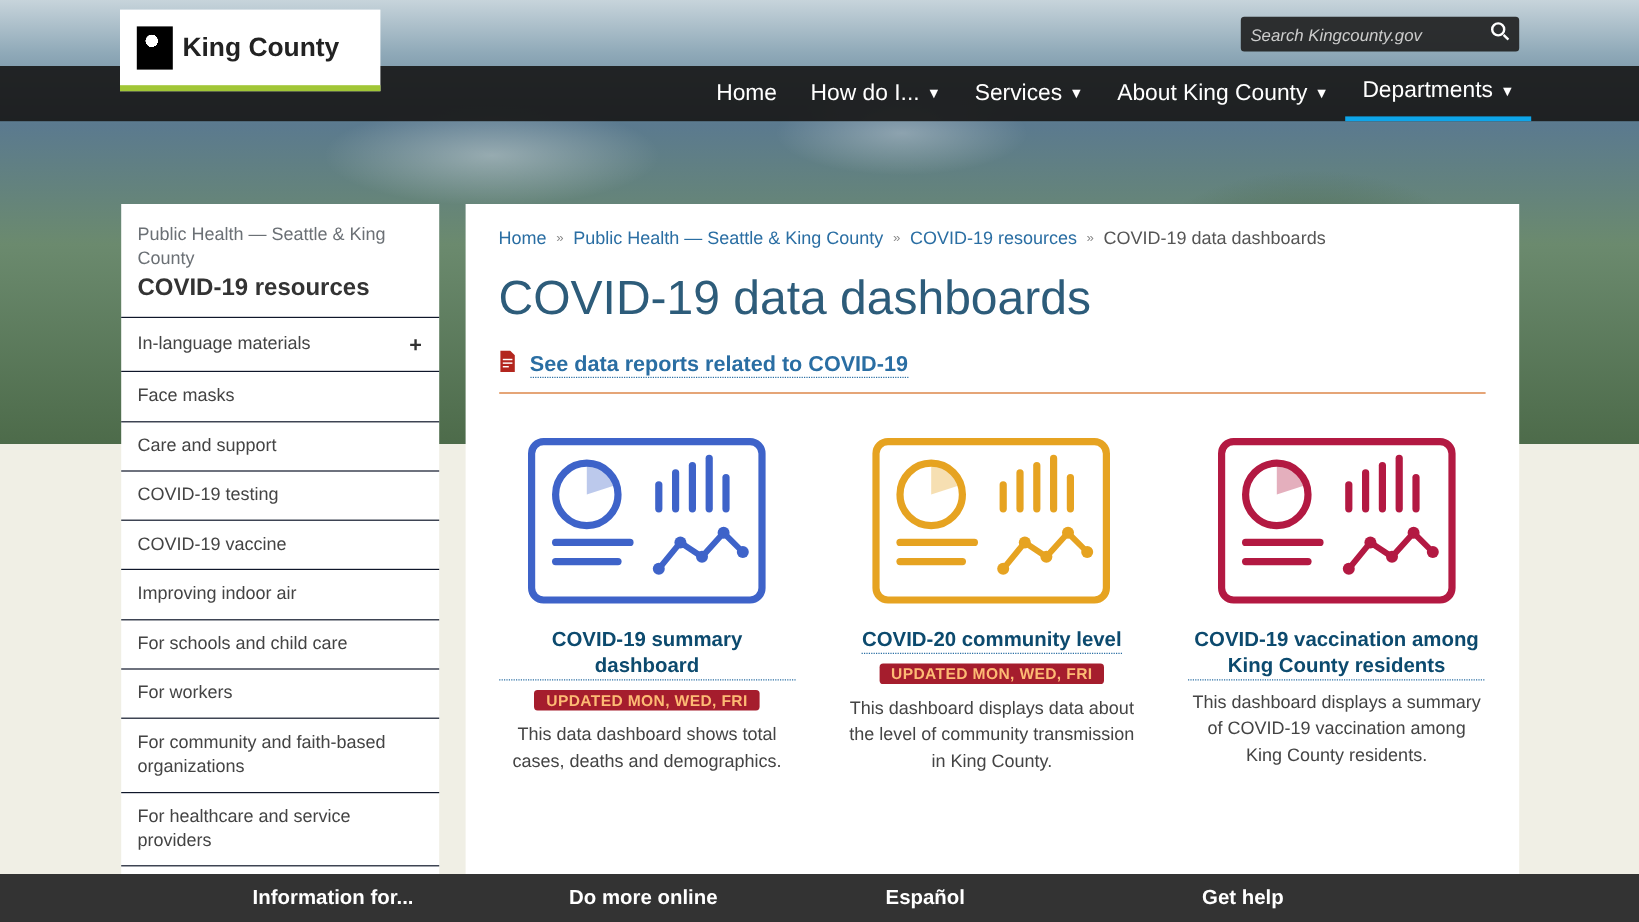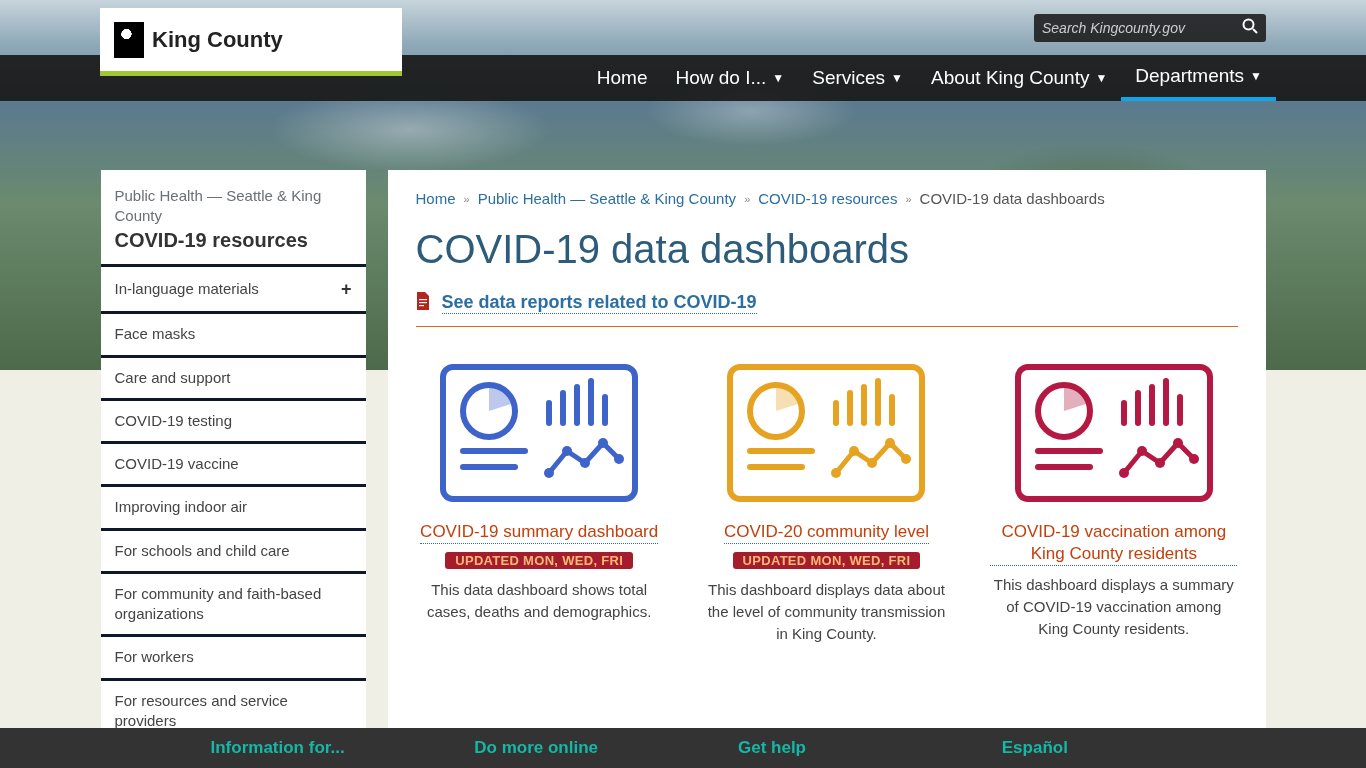--- a/index.html
+++ b/index.html
@@ -21,66 +21,66 @@
 }
 
 
 .topbar { position:absolute; top:8px; right:0; left:0; height:40px; }
 .search-wrap { position:absolute; right:100px; top:6px; display:flex; align-items:center; background:rgba(30,30,30,.9); border-radius:3px; padding:4px 8px;gap:32px; }
 .search-wrap input { background:transparent; border:none; color:#eee; font-size:14px; width:160px; outline:none; }
 .search-wrap input::placeholder { color:#ccc; font-style:italic; }
 .search-wrap .sicon { color:#fff; margin-left:8px; cursor:pointer; }
 
 
-.logo-box { position:absolute; left:100px; top:8px; width:302px; height:68px; background:#fff; border-bottom:5px solid #a1c636; display:flex; align-items:center; padding:0 14px; z-index:5; }
+.logo-box { position:absolute; left:100px; top:8px; width:217px; height:68px; background:#fff; border-bottom:5px solid #a1c636; display:flex; align-items:center; padding:0 14px; z-index:5; }
 .logo-mark { width:30px; height:36px; background:#000; margin-right:8px; position:relative; }
 .logo-mark::after { content:""; position:absolute; top:6px; left:6px; width:16px; height:20px; background:radial-gradient(circle at 40% 30%, #fff 30%, transparent 31%), #000; border-radius:50% 50% 0 0; }
 .logo-text { font-weight:700; font-size:22px; color:#222; }
 
 
 .mainnav { position:absolute; top:55px; left:0; right:0; height:46px; background:rgba(25,25,25,.92); display:flex; justify-content:flex-end; align-items:stretch; padding-right:90px; z-index:4; }
 .mainnav a { color:#fff; text-decoration:none; font-size:19px; padding:0 14px; display:flex; align-items:center; gap:6px; font-weight:500; }
 .mainnav a.active { border-bottom:4px solid #0ea5e9; }
 .caret { font-size:12px; }
 
 
 .container { max-width:1165px; margin:-200px auto 0; position:relative; display:flex; gap:22px; padding:0 0 0 0; }
 
 
 .sidebar { width:265px; background:#fff; flex-shrink:0; }
 .side-head { padding:16px 14px 12px; }
 .side-pre { color:#6b7075; font-size:15px; line-height:1.3; font-weight:400; }
 .side-title { color:#333; font-weight:700; font-size:20px; margin-top:4px; }
 .side-list { list-style:none; }
-.side-list li { border-top:3px solid #0f172a; }
+.side-list li { border-top:1px solid #0f172a; }
 .side-list a { display:flex; justify-content:space-between; align-items:center; padding:10px 14px; color:#444; text-decoration:none; font-size:15px; line-height:1.35; cursor:pointer; }
 .side-list li.current a { background:#dce8b3; }
 .plus { font-weight:700; color:#333; font-size:18px; }
 
 
 .main { flex:1; background:#fff; padding:16px 28px 28px; }
 .breadcrumb { font-size:15px; color:#555; padding:4px 0 14px; display:flex; flex-wrap:wrap; gap:8px; align-items:center; }
 .breadcrumb a { color:#2a6ea3; text-decoration:none; cursor:pointer; }
 .bc-sep { color:#888; font-size:11px; }
 .breadcrumb .current { color:#555; }
 
 h1.page-title { font-size:40px; color:#2d5c7a; font-weight:400; margin:6px 0 20px; }
 .report-link { display:flex; align-items:center; gap:12px; padding-bottom:12px; border-bottom:1px solid #d46a1e; margin-bottom:28px; }
 .report-link a { color:#2a6ea3; font-weight:700; font-size:18px; text-decoration:none; border-bottom:1px dotted #2a6ea3; cursor:pointer; }
 .doc-icon { width:14px; height:18px; }
 
 .cards { display:flex; gap:40px; }
 .card { flex:1; display:flex; flex-direction:column; align-items:center; padding:8px 0; }
 .card svg { margin-bottom:18px; }
-.card-title { color:#c2410c; font-weight:400; text-align:center; font-size:17px; border-bottom:1px dotted #2a6ea3; cursor:pointer; line-height:1.3; margin-bottom:8px; }
+.card-title { color:#0c4a6e; font-weight:700; text-align:center; font-size:17px; border-bottom:1px dotted #2a6ea3; cursor:pointer; line-height:1.3; margin-bottom:8px; }
 .badge { background:#a51d2d; color:#fdba74; font-weight:700; font-size:13px; padding:1px 10px; border-radius:3px; margin-bottom:10px; letter-spacing:.3px; }
 .card-desc { color:#444; font-size:15px; line-height:1.45; text-align:center; width:100%; }
 
 
-.footer-strip { position:fixed; bottom:0; left:0; right:0; background:#333; color:#14b8a6; display:flex; padding:10px 0; z-index:10; }
+.footer-strip { position:fixed; bottom:0; left:0; right:0; background:#333; color:#ffffff; display:flex; padding:10px 0; z-index:10; }
 .footer-strip > div { flex:1; padding-left:110px; font-weight:700; font-size:17px; max-width:285px; }
 .footer-strip .inner { max-width:1165px; margin:0 auto; display:flex; width:100%; }
 .footer-strip .col { flex:1; padding-left:0; font-weight:700; font-size:17px; }
 </style>
 </head>
 <body>
 
 <div class="hero">
   <div class="topbar">
     <div class="search-wrap">
@@ -160,31 +160,31 @@
             <span>Improving indoor air</span>
           </a>
         </li>
         <li>
           <a>
             <span>For schools and child care</span>
           </a>
         </li>
         <li>
           <a>
+            <span>For workers</span>
+          </a>
+        </li>
+        <li>
+          <a>
             <span>For community and faith-based organizations</span>
           </a>
         </li>
         <li>
           <a>
-            <span>For workers</span>
-          </a>
-        </li>
-        <li>
-          <a>
-            <span>For resources and service providers</span>
+            <span>For healthcare and service providers</span>
           </a>
         </li>
         <li>
           <a>
             <span>Community support and well-being</span>
           </a>
         </li>
         <li class="current">
           <a></a>
         </li>
@@ -298,16 +298,16 @@
           <div class="card-desc">This dashboard displays a summary of COVID-19 vaccination among King County residents.</div>
         </div>
       </div>
   </main>
 </div>
 
 <div class="footer-strip">
   <div class="inner" id="footercols">
       <div class="col">Information for...</div>
       <div class="col">Do more online</div>
+      <div class="col">Español</div>
       <div class="col">Get help</div>
-      <div class="col">Español</div>
     </div>
 </div>
 
 </body></html>

